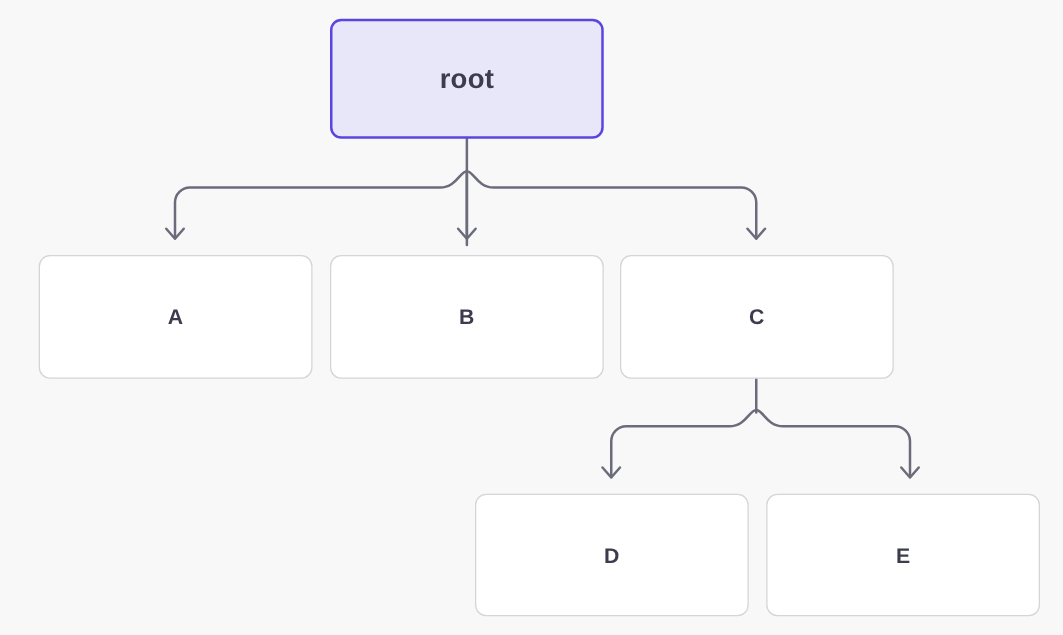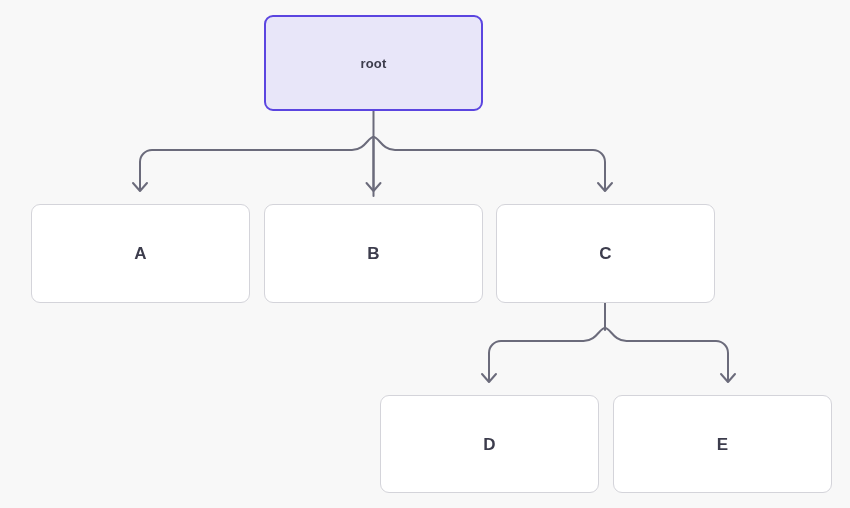--- a/index.html
+++ b/index.html
@@ -46,21 +46,21 @@
   }
   .node-label {
     font-size: 17px;
     font-weight: bold;
     color: #3c3c4c;
     letter-spacing: 0.2px;
     line-height: 1;
     user-select: none;
   }
   .node.root .node-label {
-    font-size: 13px;
+    font-size: 22px;
     color: #3c3c4c;
   }
 </style>
 </head>
 <body>
 
 <div id="canvas" style="background: rgb(248, 248, 248); width: 850px; height: 508px;">
 
   <svg id="edge-layer" viewBox="0 0 850 508" width="850" height="508" xmlns="http://www.w3.org/2000/svg">
 

